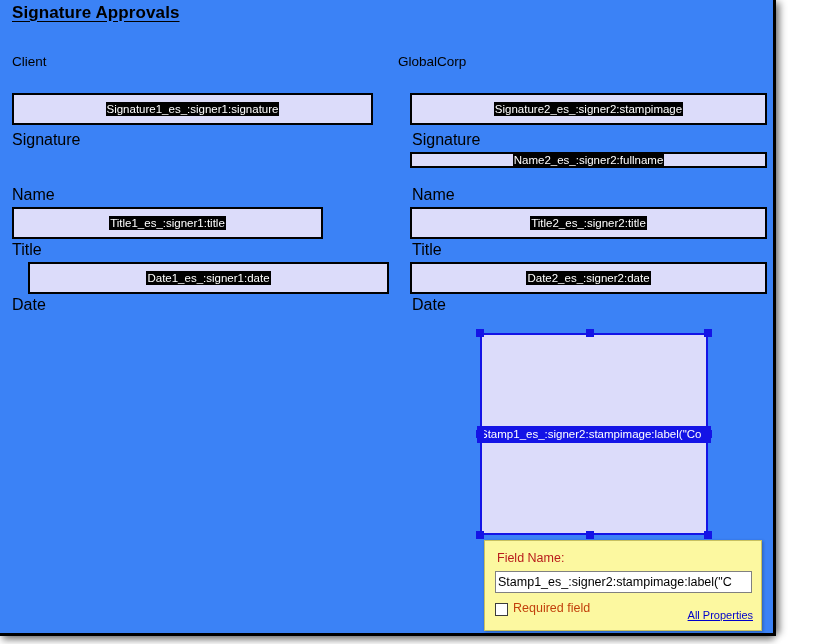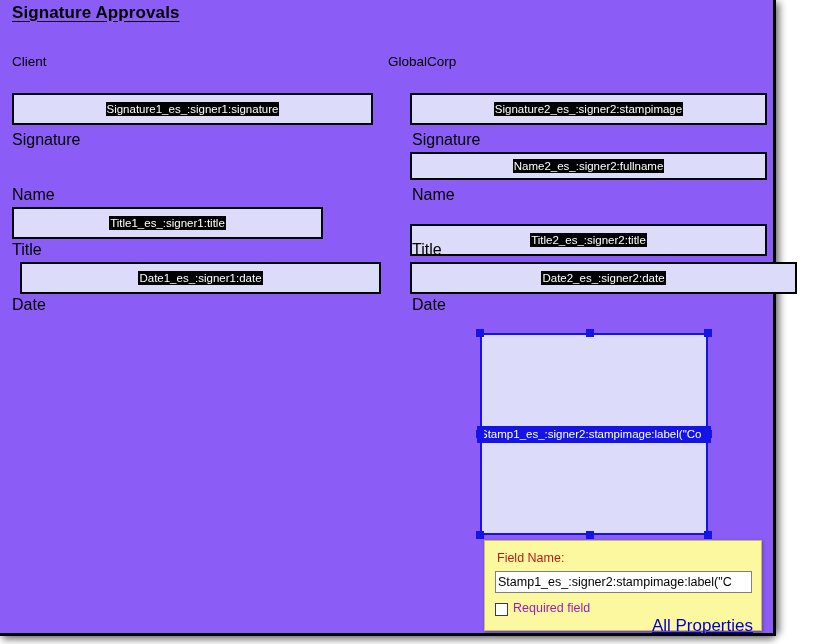--- a/index.html
+++ b/index.html
@@ -15,21 +15,21 @@
     position: relative;
   }
 
   
   #page-canvas {
     position: absolute;
     left: 0;
     top: 0;
     width: 776px;
     height: 636px;
-    background: #8b5cf6;
+    background: #3b82f6;
     border-right: 3px solid #000000;
     border-bottom: 3px solid #000000;
     box-shadow: 6px 0 7px -2px rgba(0,0,0,0.45),
                 0 6px 7px -2px rgba(0,0,0,0.45);
     box-sizing: border-box;
     overflow: visible;
   }
 
   
   #doc-title {
@@ -166,28 +166,28 @@
     height: 13px;
     background: #ffffff;
     border: 1px solid #3c3c3c;
     box-sizing: border-box;
   }
   #required-label {
     position: absolute;
     left: 18px;
     top: 0px;
     font-size: 12.5px;
-    color: #a21caf;
+    color: #c2410c;
     white-space: nowrap;
   }
   #all-properties-link {
     position: absolute;
     right: 0px;
-    top: 15px;
-    font-size: 17px;
+    top: 8px;
+    font-size: 11px;
     color: #0000cc;
     text-decoration: underline;
     white-space: nowrap;
     cursor: pointer;
   }
 </style>
 </head>
 <body>
 
 <div id="page-canvas">
@@ -201,43 +201,43 @@
   </div>
   <div class="field-label" style="left:12px; top:131px;">Signature</div>
 
   <div class="field-label" style="left:12px; top:186px;">Name</div>
 
   <div class="form-field" style="left:12px; top:207px; width:311px; height:32px;">
     <span class="field-tag">Title1_es_:signer1:title</span>
   </div>
   <div class="field-label" style="left:12px; top:241px;">Title</div>
 
-  <div class="form-field" style="left:20px; top:262px; width:361px; height:32px;">
+  <div class="form-field" style="left:28px; top:262px; width:361px; height:32px;">
     <span class="field-tag">Date1_es_:signer1:date</span>
   </div>
   <div class="field-label" style="left:12px; top:296px;">Date</div>
 
-  <div class="column-heading" style="left:388px; top:54px;">GlobalCorp</div>
+  <div class="column-heading" style="left:398px; top:54px;">GlobalCorp</div>
 
   <div class="form-field" style="left:410px; top:93px; width:357px; height:32px;">
     <span class="field-tag">Signature2_es_:signer2:stampimage</span>
   </div>
   <div class="field-label" style="left:412px; top:131px;">Signature</div>
 
-  <div class="form-field" style="left:410px; top:152px; width:357px; height:28px;">
+  <div class="form-field" style="left:410px; top:152px; width:357px; height:16px;">
     <span class="field-tag">Name2_es_:signer2:fullname</span>
   </div>
   <div class="field-label" style="left:412px; top:186px;">Name</div>
 
-  <div class="form-field" style="left:410px; top:207px; width:357px; height:32px;margin-top:17px;">
+  <div class="form-field" style="left:410px; top:207px; width:357px; height:32px;">
     <span class="field-tag">Title2_es_:signer2:title</span>
   </div>
   <div class="field-label" style="left:412px; top:241px;">Title</div>
 
-  <div class="form-field" style="left:410px; top:262px; width:387px; height:32px;">
+  <div class="form-field" style="left:410px; top:262px; width:357px; height:32px;">
     <span class="field-tag">Date2_es_:signer2:date</span>
   </div>
   <div class="field-label" style="left:412px; top:296px;">Date</div>
 
   <div id="stamp-field"></div>
 
   <div id="stamp-label-bar">Stamp1_es_:signer2:stampimage:label("Co</div>
 
   <div class="sel-handle" style="left:476px; top:329px;"></div>
   <div class="sel-handle" style="left:586px; top:329px;"></div>

